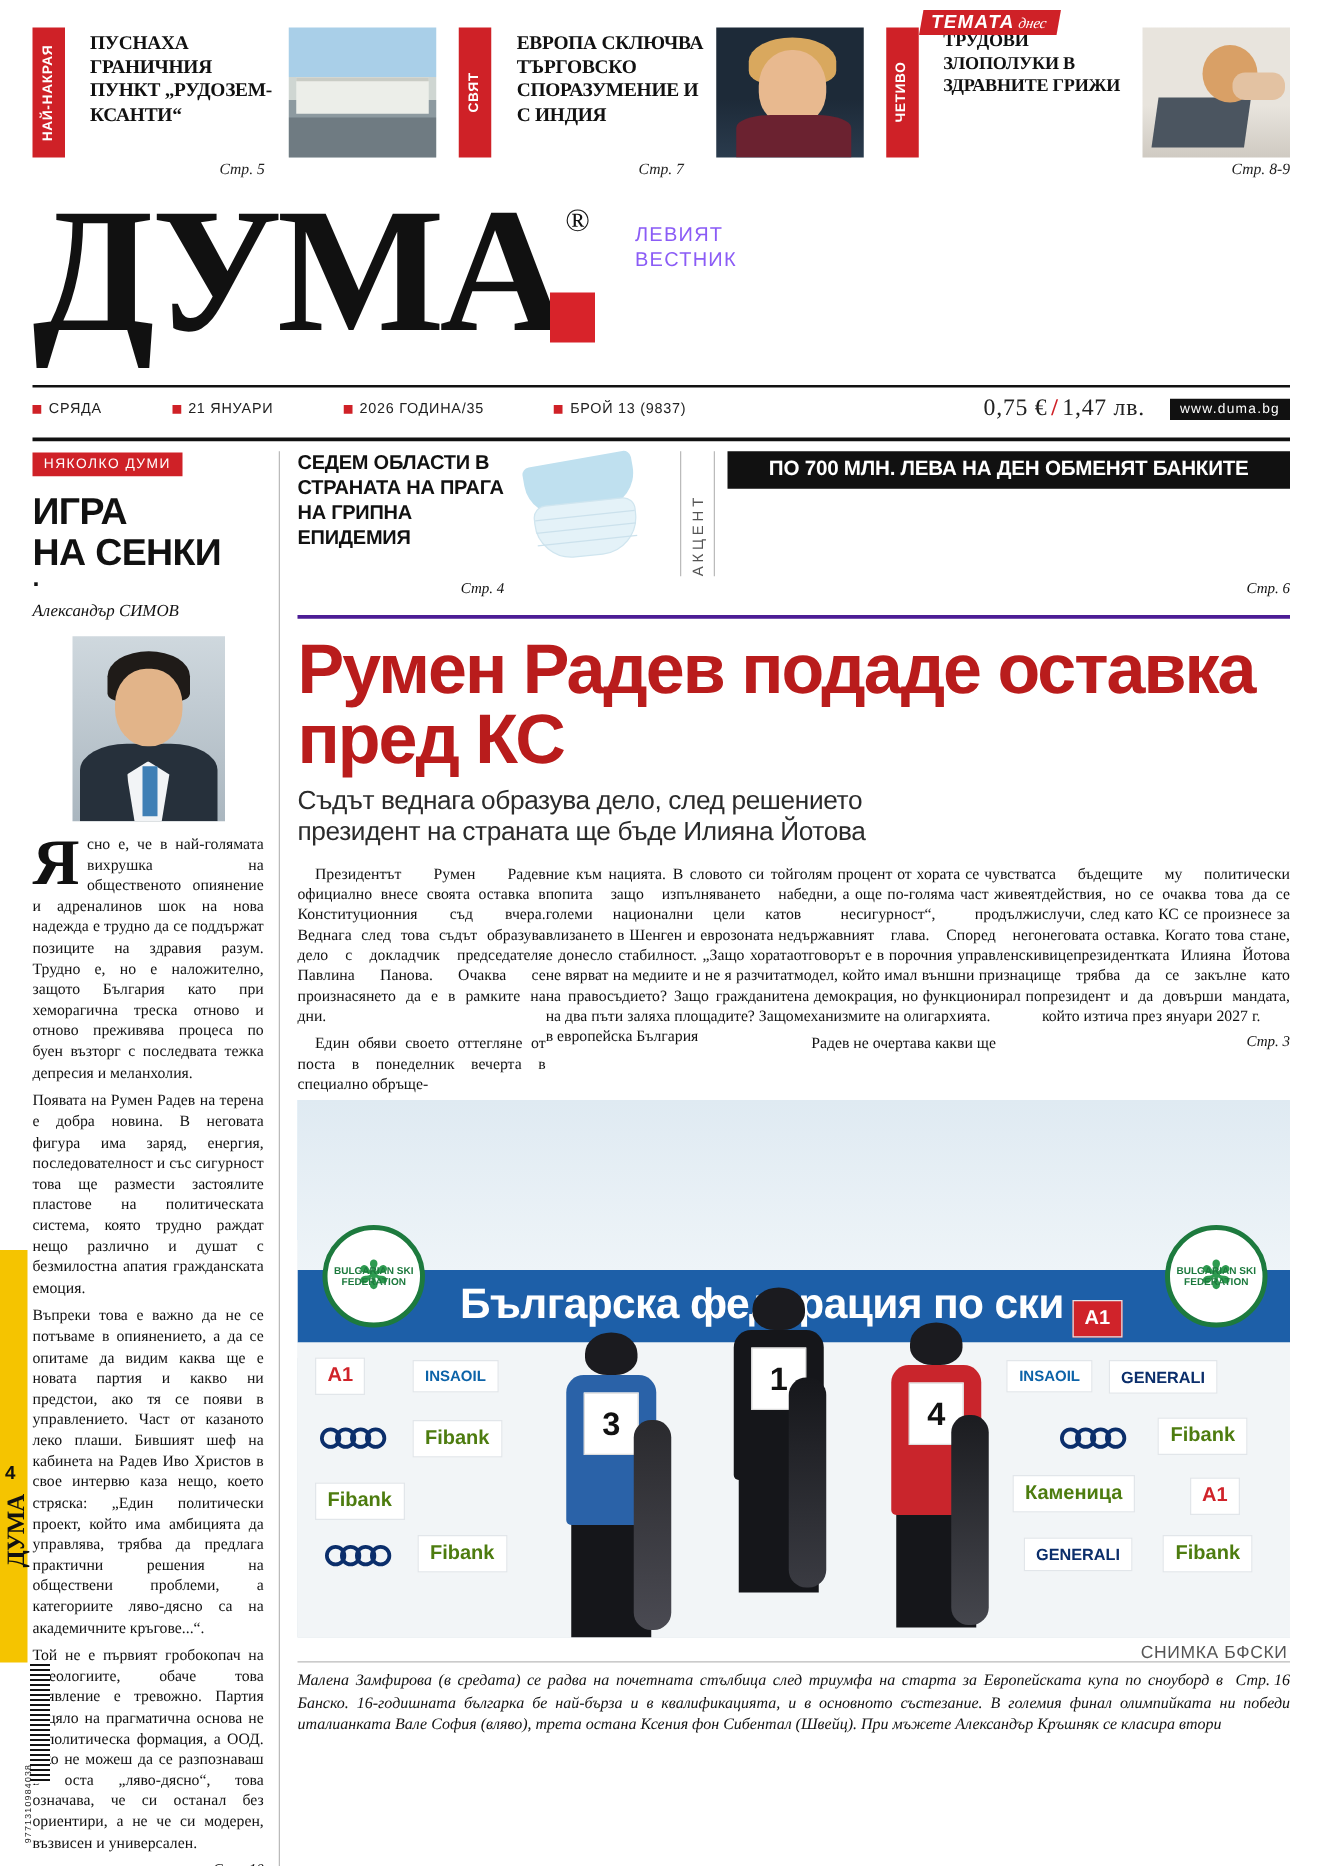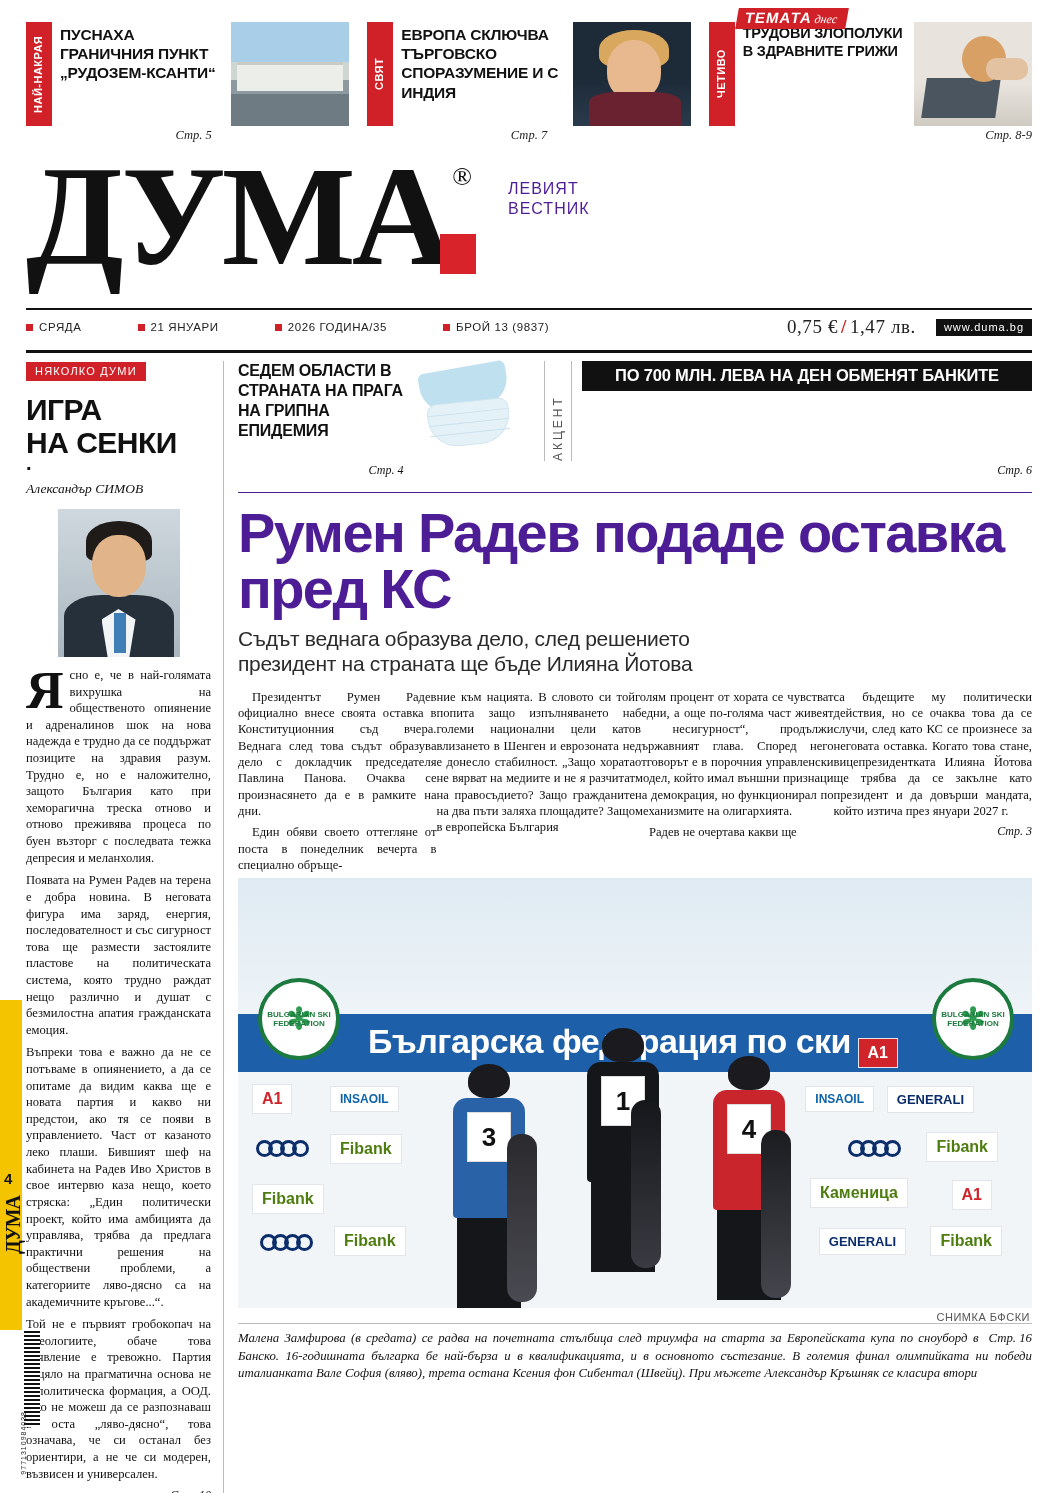--- a/index.html
+++ b/index.html
@@ -47,22 +47,22 @@
     writing-mode: vertical-rl;
     transform: rotate(180deg);
     display: flex;
     align-items: center;
     justify-content: center;
     text-align: center;
     line-height: 1.05;
   }
   .teaser-text {
     flex: 1 1 auto;
-    padding: 3px 8px 0 8px;
-    font-family: Liberation Sans, sans-serif;
+    padding: 3px 8px 0 20px;
+    font-family: Liberation Serif, serif;
     font-weight: bold;
     font-size: 15.5px;
     line-height: 1.24;
     letter-spacing: -0.2px;
     color: #111;
   }
   .teaser-text.small { font-size: 14.5px; }
   .teaser-img {
     width: 118px;
     height: 104px;
@@ -171,21 +171,21 @@
     right: -10px;
     bottom: 10px;
     width: 36px; height: 40px;
     background: #d8232a;
   }
   .slogan {
     font-family: "Liberation Sans", sans-serif;
     font-size: 16px;
     letter-spacing: 1px;
     line-height: 1.25;
-    color: #4c1d95;
+    color: #8b5cf6;
     margin: 30px 0 0 42px;
     width: 120px;
   }
   .mast-right {
     margin-left: auto;
     width: 262px;
     position: relative;
     padding-top: 8px;
   }
   .mast-right .rule {
@@ -407,22 +407,22 @@
   .refs-row .b { margin-left: auto; }
 
   
   .headline {
     font-family: "Liberation Sans", sans-serif;
     font-weight: bold;
     font-size: 56px;
     line-height: 1.0;
     letter-spacing: -1.6px;
     margin: 14px 0 10px 0;
-    color: #4c1d95;
-    border-top: 1px solid #4c1d95;
+    color: #b91c1c;
+    border-top: 3px solid #4c1d95;
     padding-top: 12px;
   }
   .subhead {
     font-family: "Liberation Sans", sans-serif;
     font-size: 21px;
     line-height: 1.18;
     letter-spacing: -0.3px;
     color: #2b2b2b;
     margin-bottom: 12px;
   }
@@ -520,21 +520,21 @@
   .athlete .body { width:72px; height:120px; margin:0 auto; border-radius:14px 14px 4px 4px; position:relative; }
   .athlete .bib {
     position:absolute; left:50%; transform:translateX(-50%); top:14px;
     width:44px; height:50px; background:#fff; border:1px solid #ddd;
     font-family:"Liberation Sans", sans-serif; font-weight:bold; font-size:26px;
     display:flex; align-items:center; justify-content:center; color:#111;
   }
   .athlete .legs { width:64px; height:90px; margin:0 auto; background:#15161a; }
   .board { position:absolute; width:30px; height:168px; border-radius:14px; }
   .pcaption {
-    font-size:11px; font-family:"Liberation Sans", sans-serif;
+    font-size:14px; font-family:"Liberation Sans", sans-serif;
     color:#555; text-align:right; padding:3px 2px 0 0; letter-spacing:.5px;
   }
   .photo-caption {
     font-style: italic;
     font-size: 12.8px;
     line-height: 1.34;
     text-align: justify;
     border-top: 1px solid #bbb;
     padding-top: 6px;
   }

